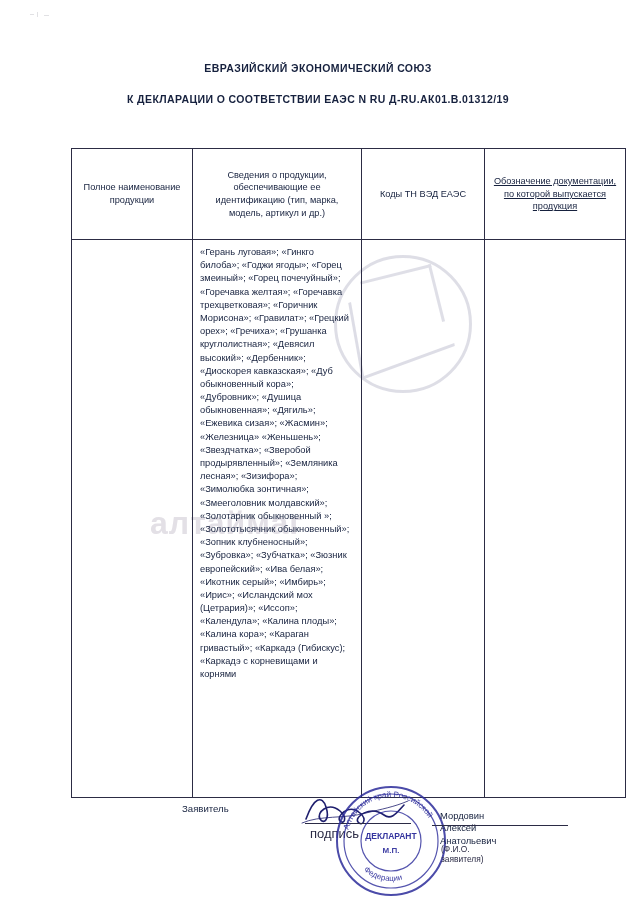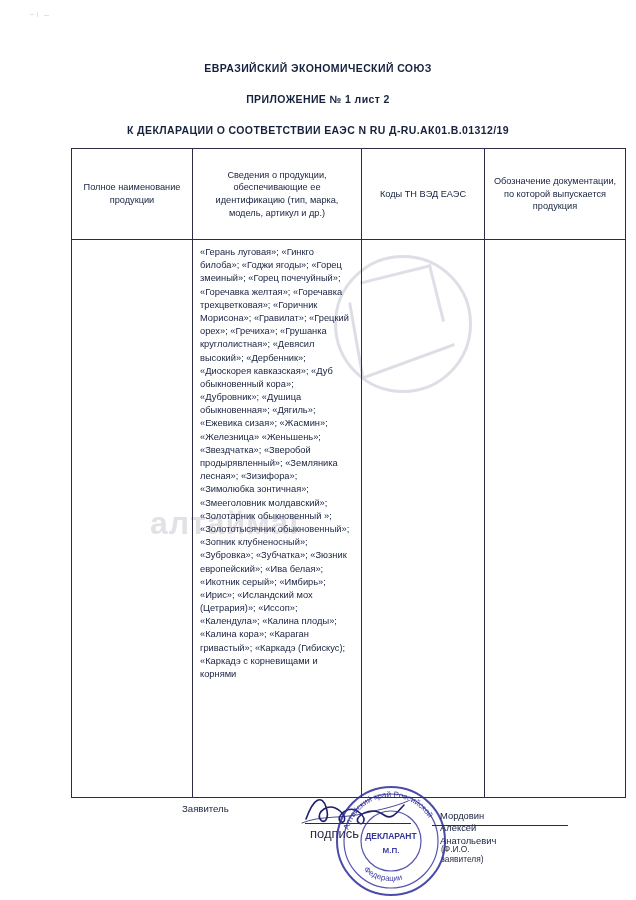--- a/index.html
+++ b/index.html
@@ -78,21 +78,21 @@
     font-weight: normal;
     font-size: 9.2px;
     line-height: 1.38;
     vertical-align: middle;
     height: 78px;
     color: #16213e;
   }
   .col1 { width: 106px; }
   .col2 { width: 154px; }
   .col3 { width: 108px; }
-  .col4 { width: 126px; }
+  .col4 { width: 126px; text-decoration: underline; }
 
   .doc-table td.cell-products {
     font-size: 9.3px;
     line-height: 1.42;
     height: 545px;
     text-align: left;
     color: #16213e;
   }
   .doc-table td.cell-empty { height: 545px; }
 
@@ -245,21 +245,20 @@
 
   <div class="watermark">
     <div class="wm-circle"></div>
     <div class="wm-swoosh"></div>
     <div class="wm-swoosh2"></div>
     <div class="wm-text">алтаймаг</div>
   </div>
 
   <div class="header">
     <div class="line l1">ЕВРАЗИЙСКИЙ ЭКОНОМИЧЕСКИЙ СОЮЗ</div>
-    <div class="line l2">ПРИЛОЖЕНИЕ № 1 лист 2</div>
     <div class="line l3">К ДЕКЛАРАЦИИ О СООТВЕТСТВИИ ЕАЭС N RU Д-RU.АК01.В.01312/19</div>
   </div>
 
   <table class="doc-table">
     <thead>
       <tr>
         <th class="col1">Полное наименование продукции</th>
         <th class="col2">Сведения о продукции, обеспечивающие ее идентификацию (тип, марка, модель, артикул и др.)</th>
         <th class="col3">Коды ТН ВЭД ЕАЭС</th>
         <th class="col4">Обозначение документации, по которой выпускается продукция</th>

